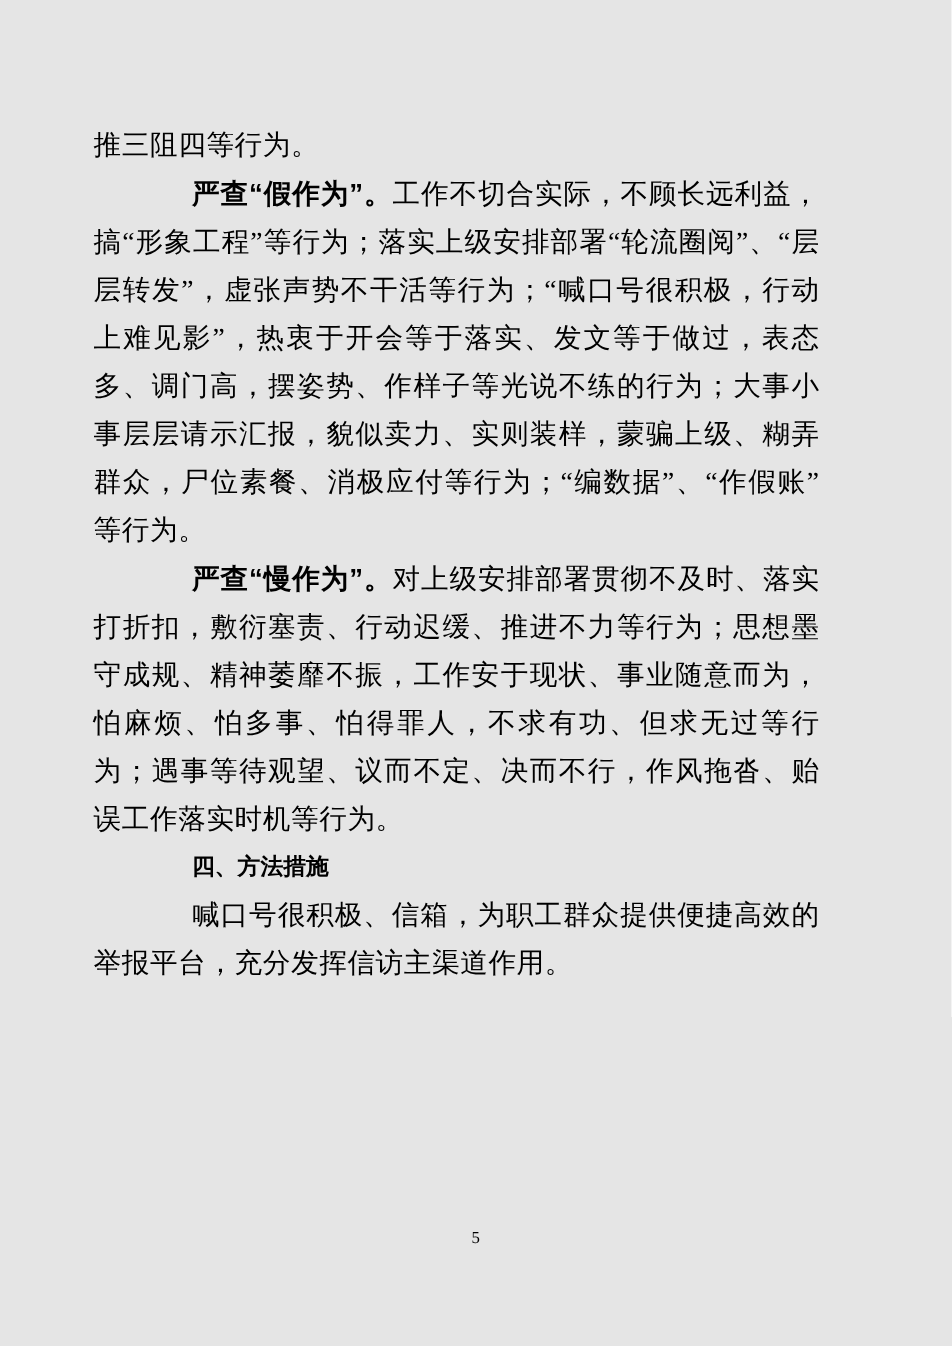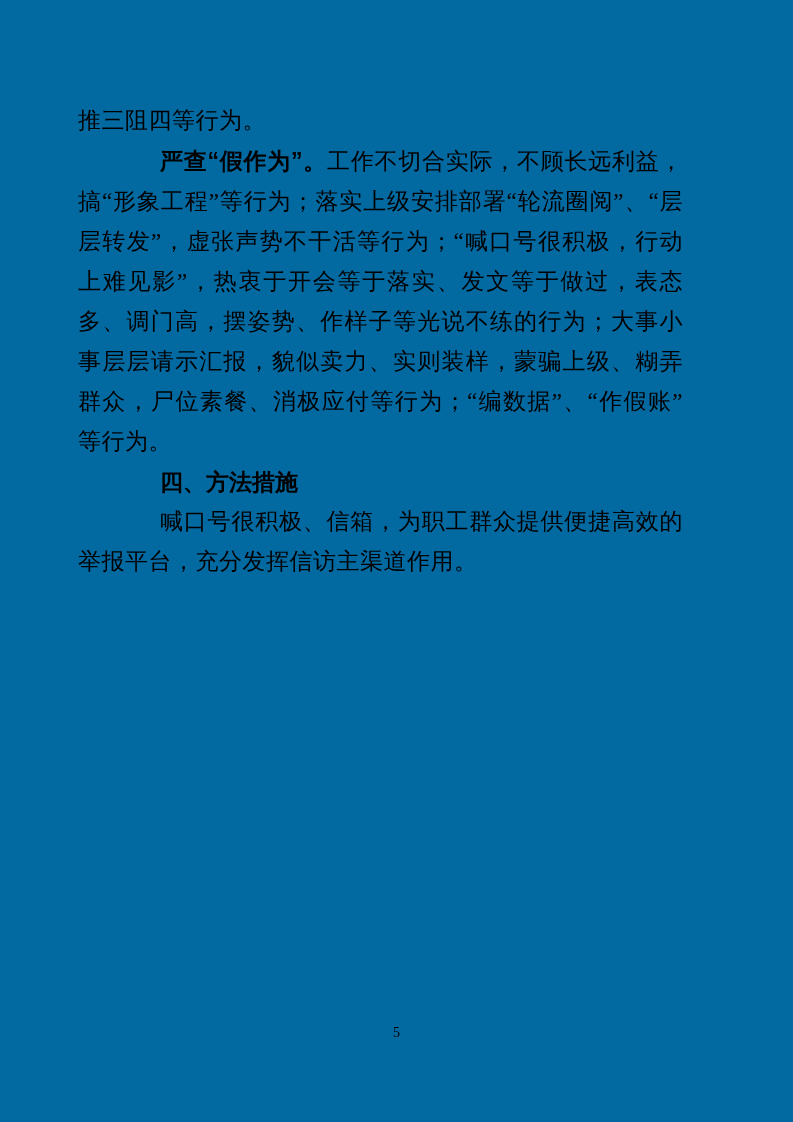--- a/index.html
+++ b/index.html
@@ -4,21 +4,21 @@
 <style>
   html, body {
     margin: 0;
     padding: 0;
     background: #ffffff;
   }
   .page {
     position: relative;
     width: 793px;
     height: 1122px;
-    background: #0369a1;
+    background: #e5e5e5;
     color: #000000;
     font-family: "Liberation Serif", serif;
     overflow: hidden;
   }
   .content {
     position: absolute;
     left: 78px;
     top: 0;
     width: 605px;
     padding-top: 101px;
@@ -35,21 +35,21 @@
   .para.no-indent {
     text-indent: 0;
   }
   .lead {
     font-weight: bold;
     font-family: "Liberation Sans", sans-serif;
     margin-top: 28px;
   }
   .heading {
     margin: 0;
-    font-size: 23px;
+    font-size: 19px;
     line-height: 40px;
     font-weight: bold;
     font-family: "Liberation Sans", sans-serif;
     text-indent: 82px;
     text-align: left;
   }
   .page-number {
     position: absolute;
     left: 0;
     right: 0;
@@ -65,20 +65,21 @@
 <body>
 
 <div class="page">
   <div class="content">
 
     <p class="para no-indent"><span>推三阻四等行为。</span></p>
 
     <p class="para"><span class="lead">严查“假作为”。</span><span>工作不切合实际，不顾长远利益，搞“形象工程”等行为；落实上级安排部署“轮流圈阅”、“层层转发”，虚张声势不干活等行为；“喊口号很积极，行动上难见影”，热衷于开会等于落实、发文等于做过，表态多、调门高，摆姿势、作样子等光说不练的行为；大事小事层层请示汇报，貌似卖力、实则装样，蒙骗上级、糊弄群众，尸位素餐、消极应付等行为；“编数据”、“作假账”等行为。</span></p>
 
 
+    <p class="para"><span class="lead">严查“慢作为”。</span><span>对上级安排部署贯彻不及时、落实打折扣，敷衍塞责、行动迟缓、推进不力等行为；思想墨守成规、精神萎靡不振，工作安于现状、事业随意而为，怕麻烦、怕多事、怕得罪人，不求有功、但求无过等行为；遇事等待观望、议而不定、决而不行，作风拖沓、贻误工作落实时机等行为。</span></p>
 
     <p class="heading">四、方法措施</p>
 
 
     <p class="para"><span>喊口号很积极、信箱，为职工群众提供便捷高效的举报平台，充分发挥信访主渠道作用。</span></p>
 
   </div>
 
   <div class="page-number">5</div>
 </div>

